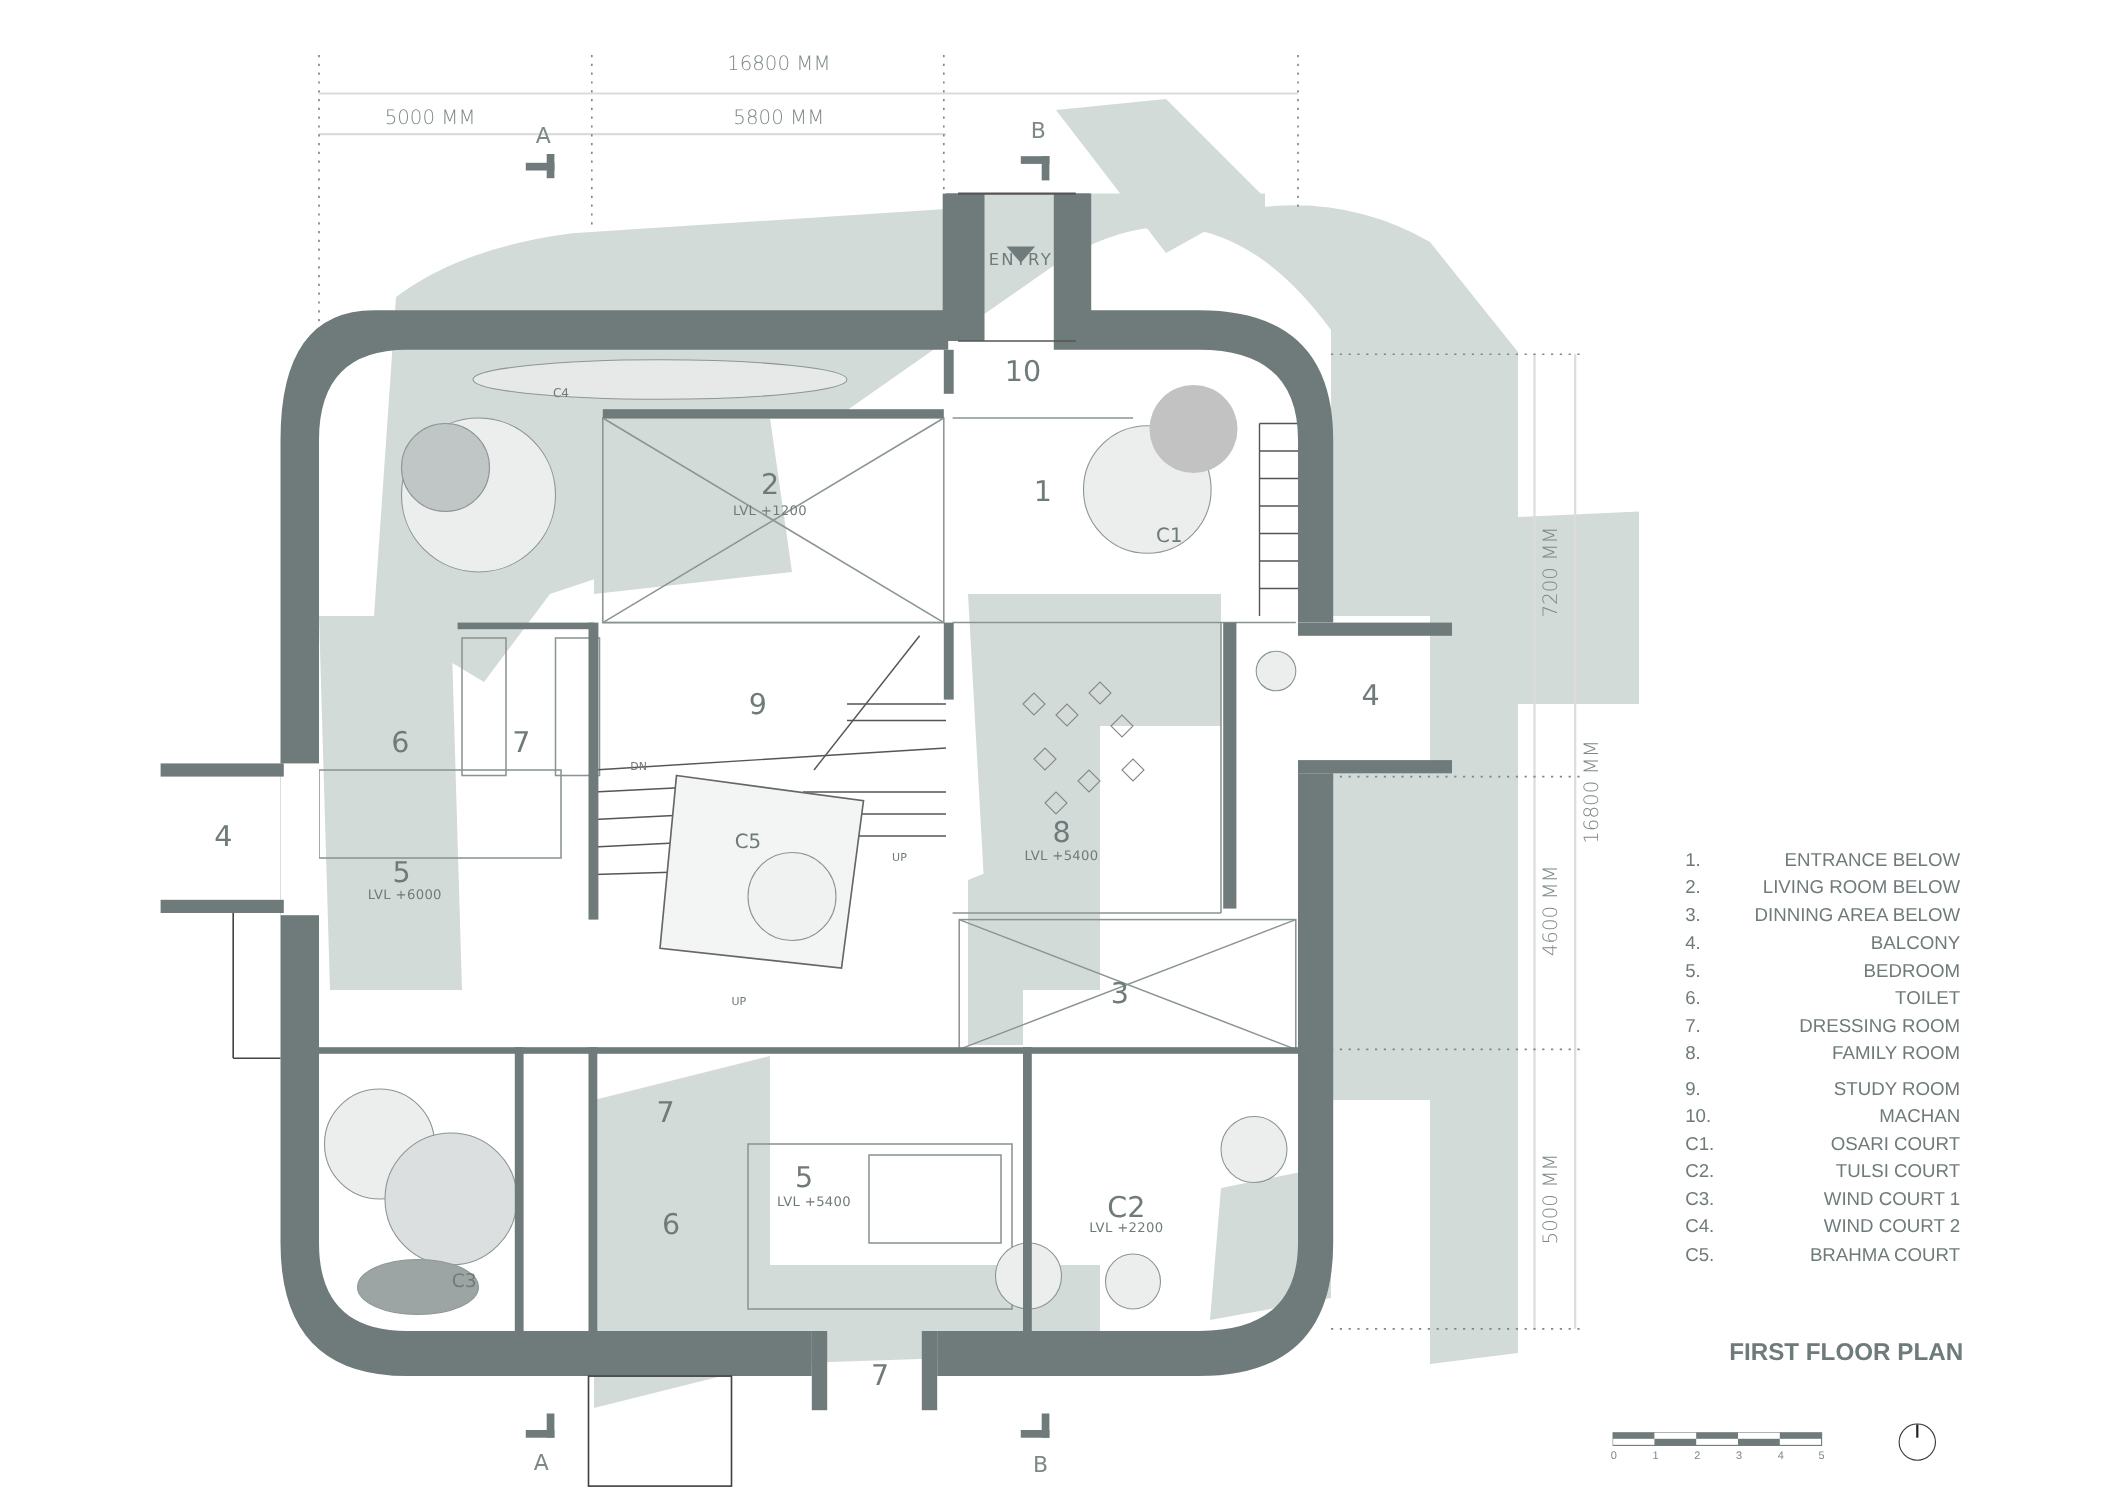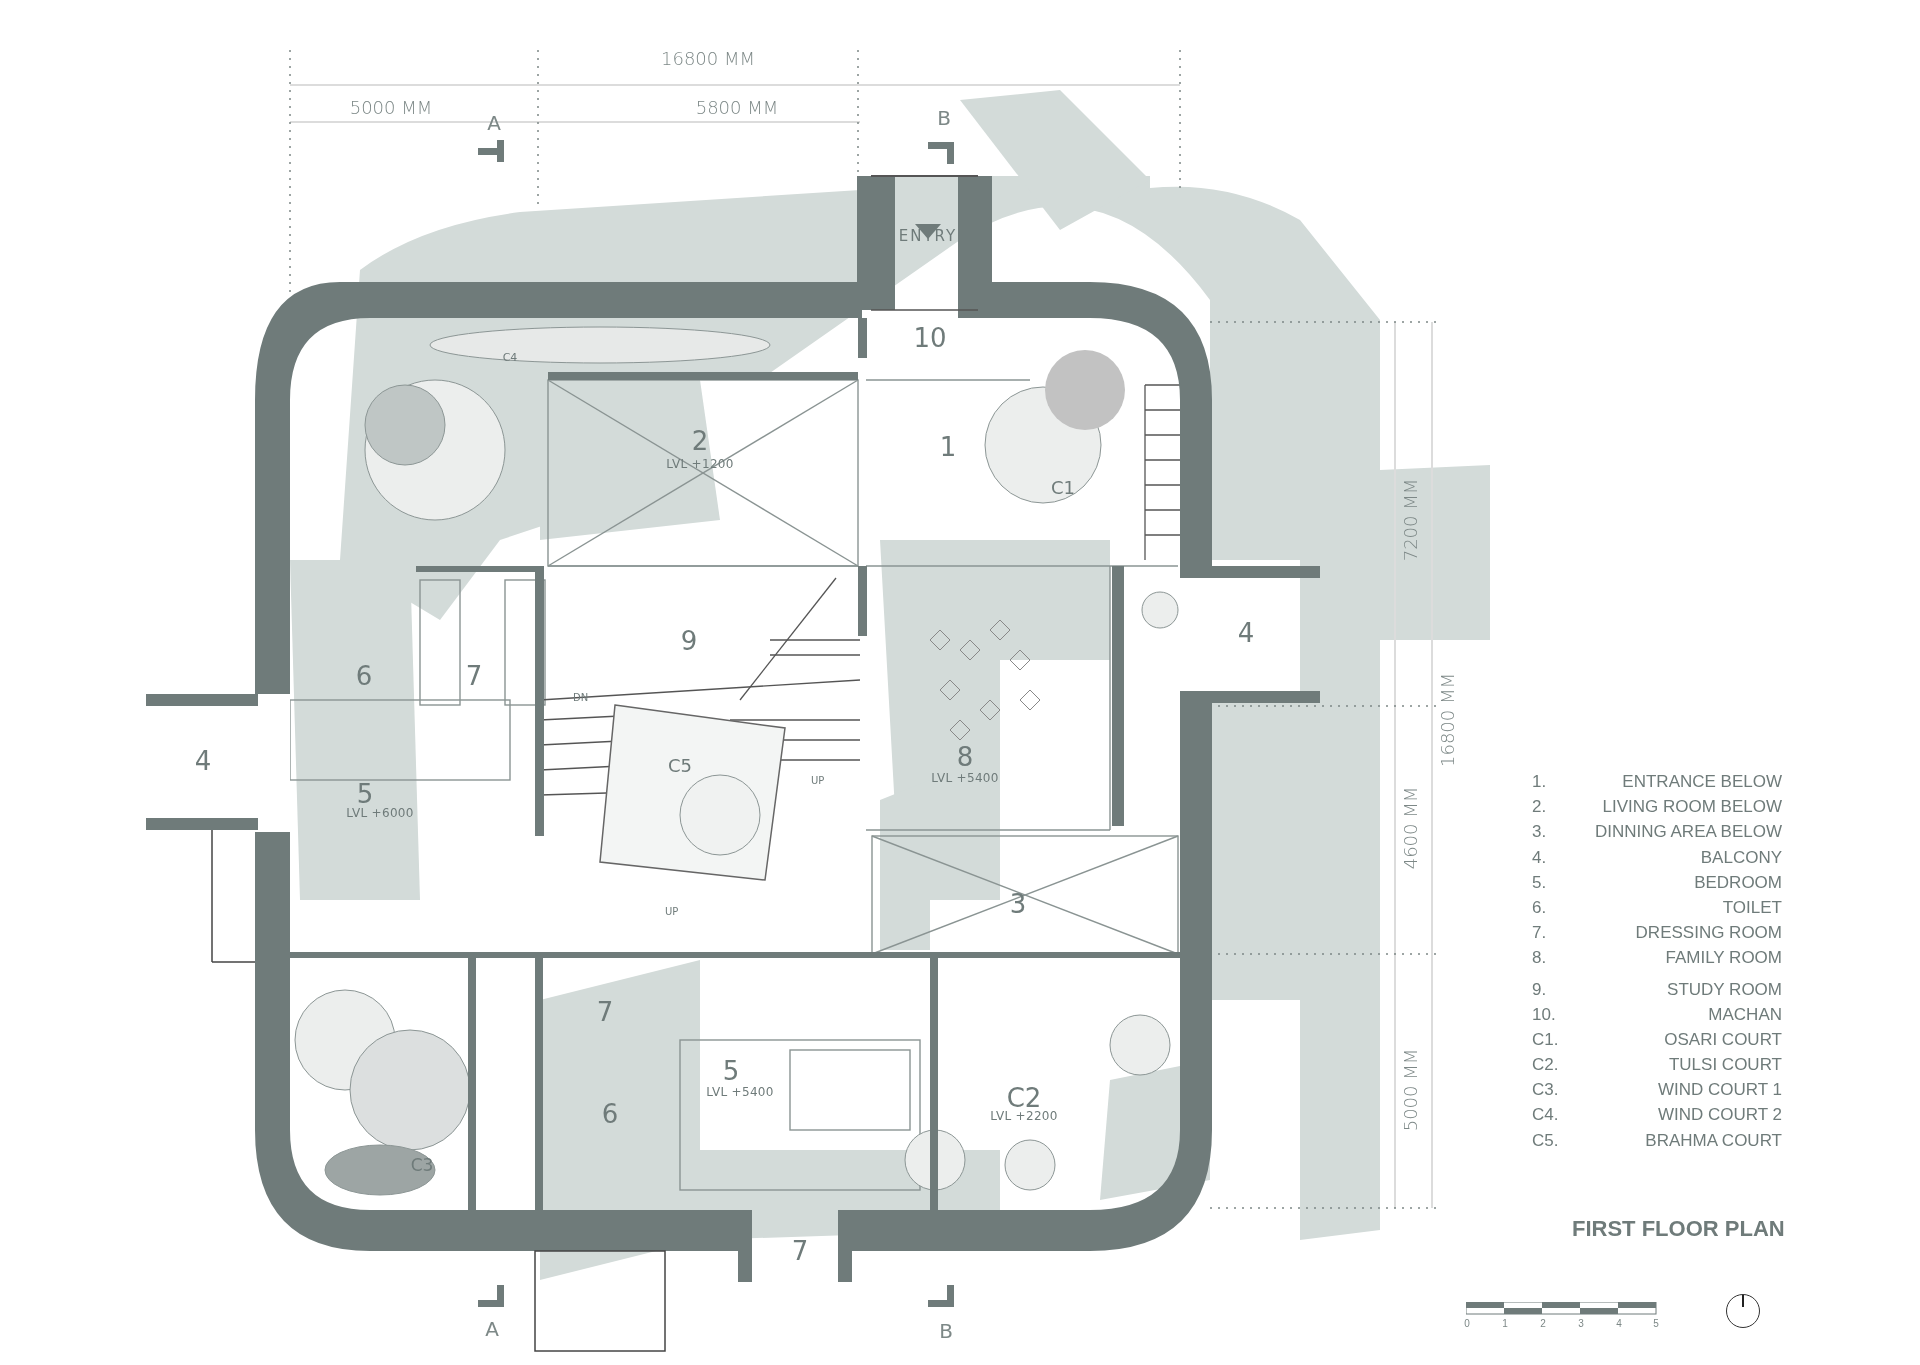--- a/index.html
+++ b/index.html
@@ -173,21 +173,21 @@
 
   <g stroke="#444" stroke-width="1.5" fill="none">
     <rect x="535" y="1251" width="130" height="100"></rect>
     <line x1="212" y1="830" x2="212" y2="962"></line>
     <line x1="212" y1="962" x2="255" y2="962"></line>
   </g>
 </svg>
 
 <div class="dim" style="left:708px;top:58px;">16800 MM</div>
 <div class="dim" style="left:391px;top:107px;">5000 MM</div>
-<div class="dim" style="left:708px;top:107px;margin-left:29px;">5800 MM</div>
+<div class="dim" style="left:708px;top:107px;">5800 MM</div>
 <div class="dim dimv" style="left:1447px;top:720px;">16800 MM</div>
 <div class="dim dimv" style="left:1410px;top:520px;">7200 MM</div>
 <div class="dim dimv" style="left:1410px;top:828px;">4600 MM</div>
 <div class="dim dimv" style="left:1410px;top:1090px;">5000 MM</div>
 
 <div class="sec" style="left:494px;top:123px;">A</div>
 <div class="sec" style="left:944px;top:118px;">B</div>
 <div class="sec" style="left:492px;top:1329px;">A</div>
 <div class="sec" style="left:946px;top:1331px;">B</div>
 
@@ -201,21 +201,21 @@
 <div class="lbl room-num" style="left:510px;top:357px;font-size:11px;">C4</div>
 <div class="lbl room-num" style="left:1063px;top:487px;font-size:18px;">C1</div>
 <div class="lbl room-num" style="left:689px;top:641px;">9</div>
 <div class="lbl room-num" style="left:965px;top:757px;">8</div>
 <div class="lbl lvl" style="left:965px;top:778px;">LVL +5400</div>
 <div class="lbl room-num" style="left:1246px;top:633px;">4</div>
 <div class="lbl room-num" style="left:364px;top:676px;">6</div>
 <div class="lbl room-num" style="left:474px;top:676px;">7</div>
 <div class="lbl room-num" style="left:203px;top:761px;">4</div>
 <div class="lbl room-num" style="left:365px;top:794px;">5</div>
-<div class="lbl lvl" style="left:380px;top:813px;">LVL +6000</div>
+<div class="lbl lvl" style="left:368px;top:813px;">LVL +6000</div>
 <div class="lbl room-num" style="left:680px;top:765px;font-size:18px;text-align:center;">C5</div>
 <div class="lbl room-num" style="left:1018px;top:904px;">3</div>
 <div class="lbl room-num" style="left:605px;top:1012px;">7</div>
 <div class="lbl room-num" style="left:610px;top:1114px;">6</div>
 <div class="lbl room-num" style="left:731px;top:1071px;">5</div>
 <div class="lbl lvl" style="left:740px;top:1092px;">LVL +5400</div>
 <div class="lbl room-num" style="left:1024px;top:1098px;">C2</div>
 <div class="lbl lvl" style="left:1024px;top:1116px;text-align:center;">LVL +2200</div>
 <div class="lbl room-num" style="left:422px;top:1165px;font-size:17px;text-align:center;">C3</div>
 <div class="lbl room-num" style="left:800px;top:1251px;">7</div>

